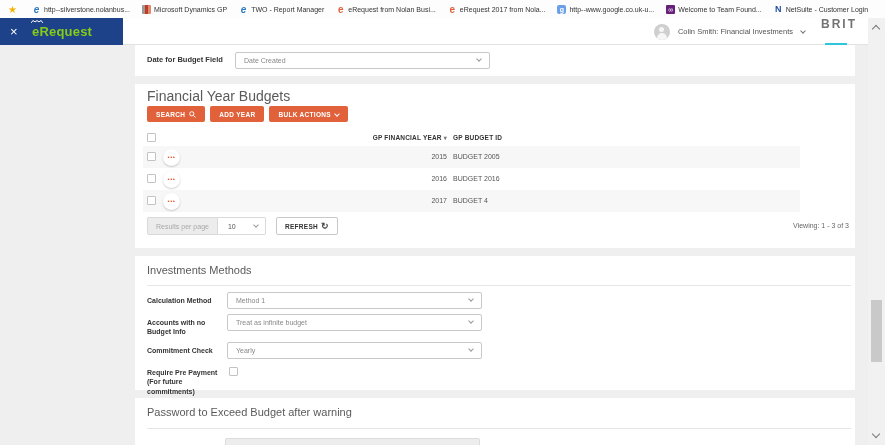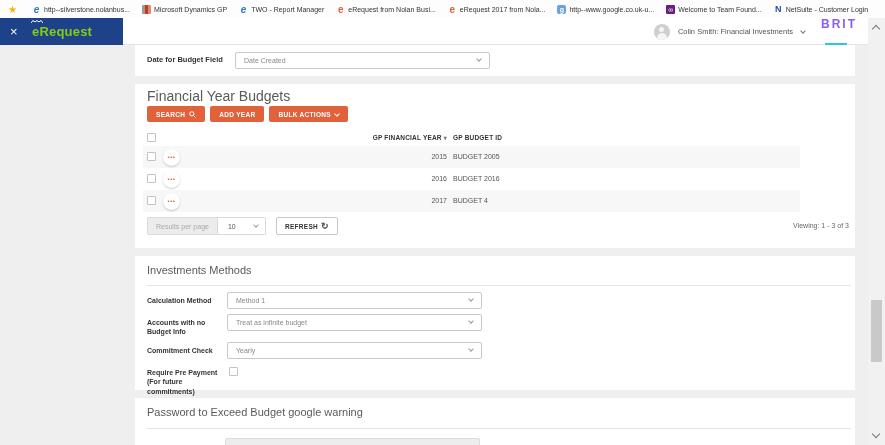--- a/index.html
+++ b/index.html
@@ -32,21 +32,21 @@
   .header-right { position:absolute; right:26px; top:0; height:27px; display:flex; align-items:center; gap:8px; }
   .avatar { width:16px; height:16px; border-radius:50%; background:#cfcfcf; position:relative; overflow:hidden; }
   .avatar::before { content:""; position:absolute; left:5.5px; top:3px; width:5px; height:5px;
     border-radius:50%; background:#f6f6f6; }
   .avatar::after { content:""; position:absolute; left:3px; top:9.5px; width:10px; height:7px;
     border-radius:5px 5px 0 0; background:#f6f6f6; }
   .user-name { font-size:7.5px; color:#555; }
   .chev { display:inline-block; width:4px; height:4px; border-right:1px solid #777;
     border-bottom:1px solid #777; transform:rotate(45deg); margin-top:-2px; }
   .brit { position:relative; font-size:12px; font-weight:bold; letter-spacing:2px;
-    color:#8b5cf6; padding:0 2px 16px 2px; margin-left:6px; }
+    color:#737373; padding:0 2px 16px 2px; margin-left:6px; }
   .brit::after { content:""; position:absolute; left:6px; bottom:1px; width:22px; height:2.5px; background:#2ec6dd; }
 
   
   .scrollbar { position:absolute; right:0; top:18px; width:17px; height:427px; background:#f1f1f1; }
   .sb-arrow { position:absolute; left:5px; width:6px; height:6px; border-right:1.5px solid #777;
     border-bottom:1.5px solid #777; cursor:pointer; }
   .sb-up { top:8px; transform:rotate(-135deg); }
   .sb-down { bottom:8px; transform:rotate(45deg); }
   .sb-thumb { position:absolute; left:3px; top:282px; width:11px; height:62px; background:#c9c9c9; cursor:grab; }
 
@@ -289,18 +289,18 @@
         </span>
       </div>
       <div class="calc-row cb-row">
         <span class="field-label">Require Pre Payment (For future commitments)</span>
         <span class="checkbox"></span>
       </div>
     </div>
   </div>
 
   <div class="panel panel-d">
-    <div class="pwd-title sec-sub">Password to Exceed Budget google warning</div>
+    <div class="pwd-title sec-sub">Password to Exceed Budget after warning</div>
     <div class="rule pwd-rule"></div>
     <div class="pwd-input"></div>
   </div>
 
 </div>
 
 </body></html>

